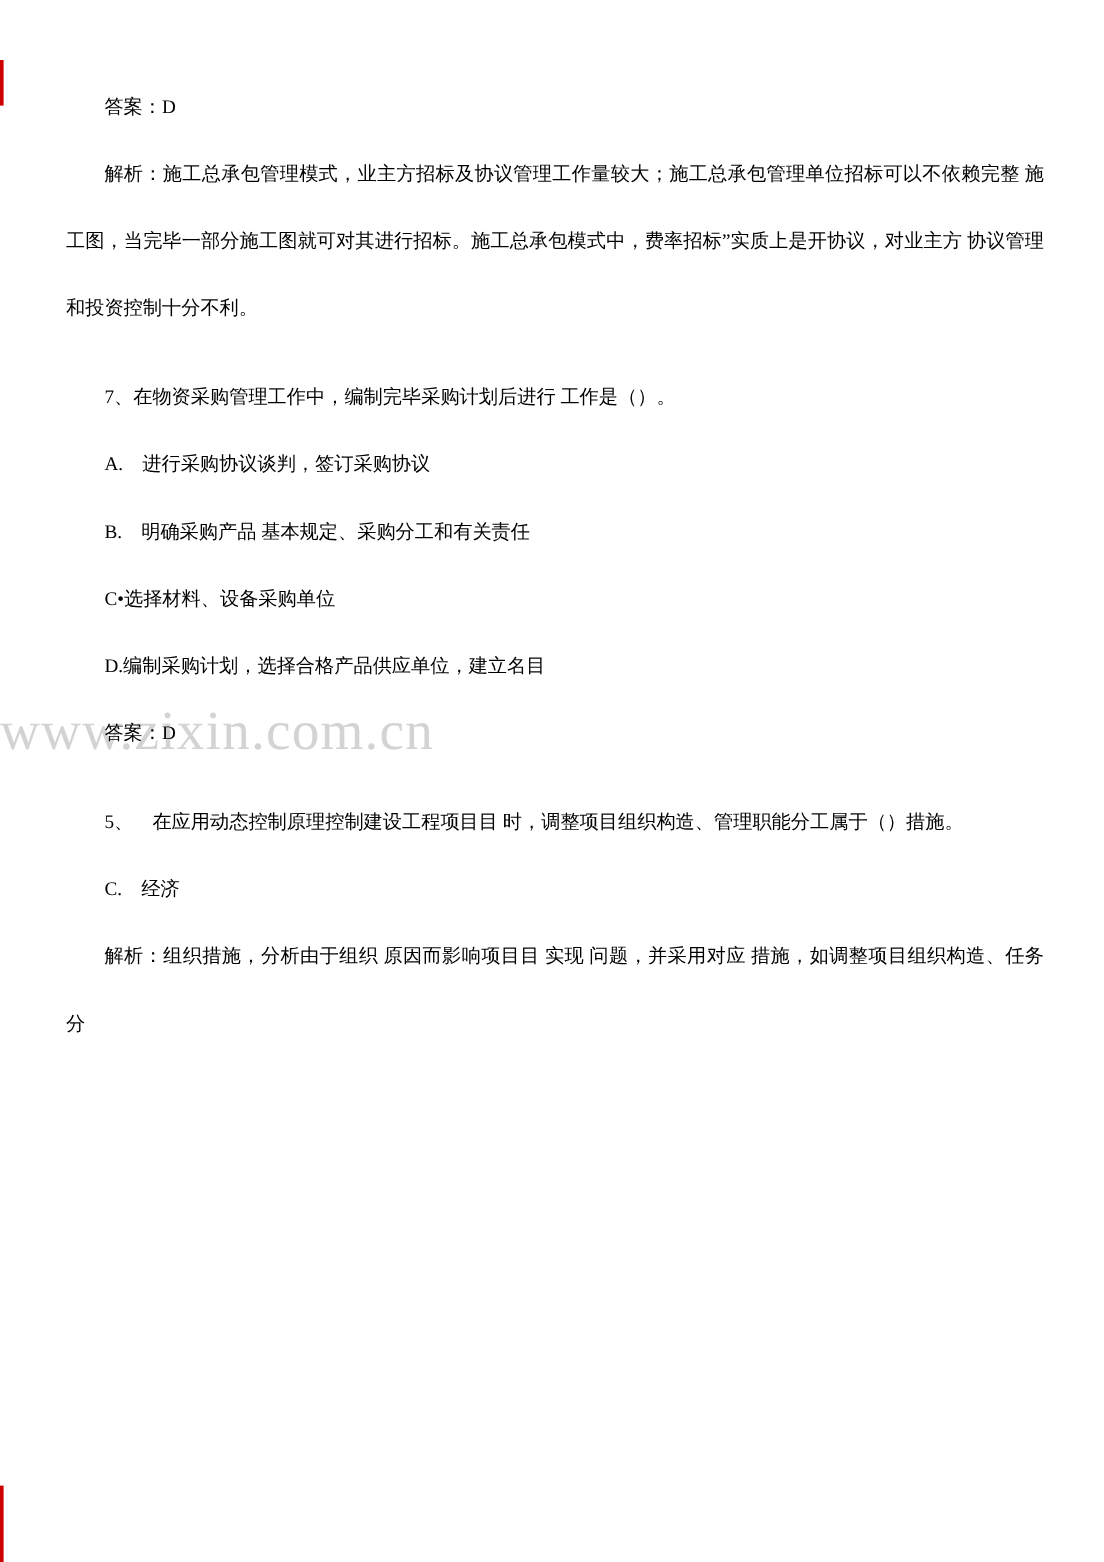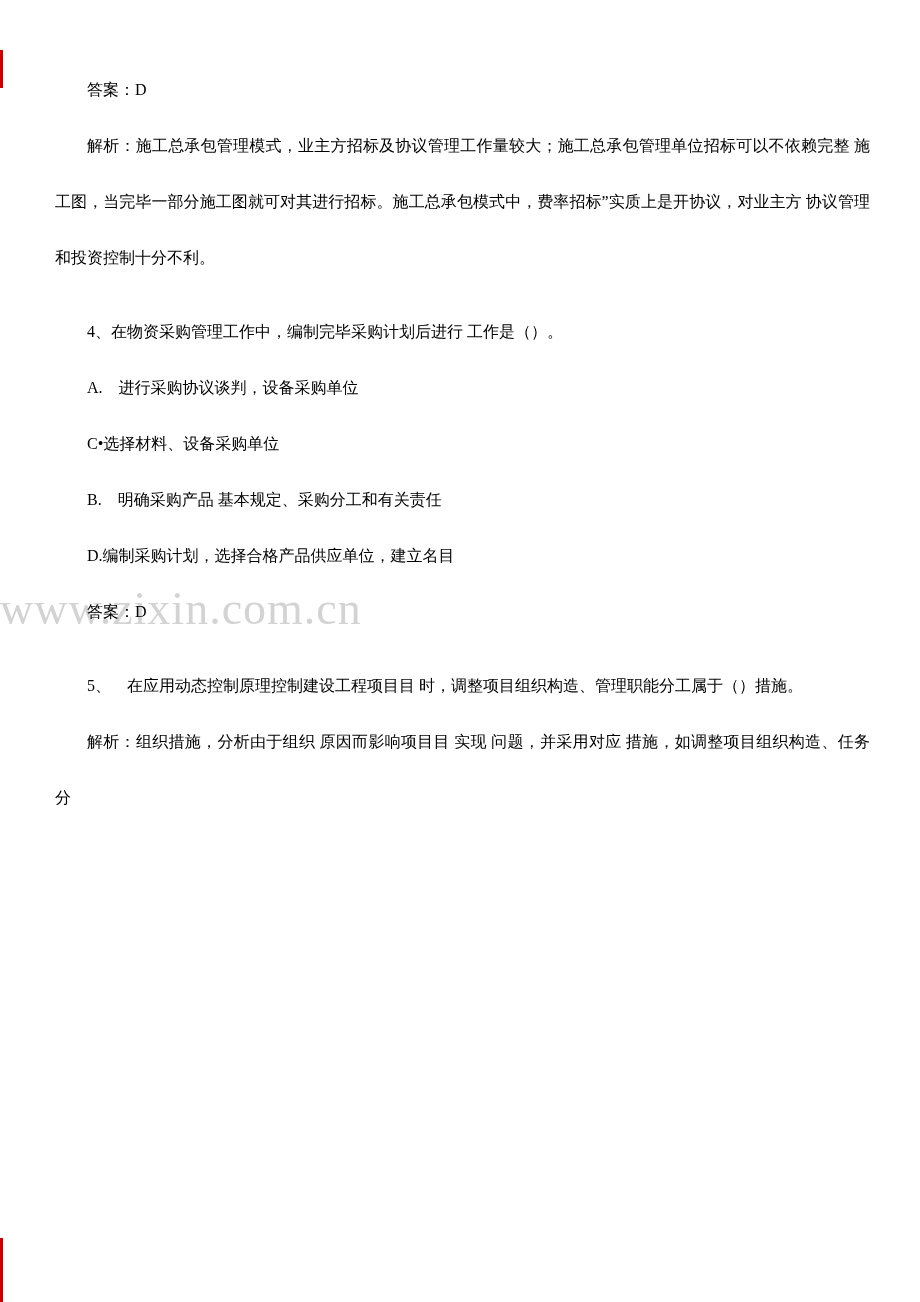--- a/index.html
+++ b/index.html
@@ -72,23 +72,24 @@
 <div class="page">
 
   <span class="mark-top"></span>
   <span class="mark-bottom"></span>
 
   <div class="watermark">www.zixin.com.cn</div>
 
   <div class="content">
     <p>答案：D</p>
     <p>解析：施工总承包管理模式，业主方招标及协议管理工作量较大；施工总承包管理单位招标可以不依赖完整 施工图，当完毕一部分施工图就可对其进行招标。施工总承包模式中，费率招标”实质上是开协议，对业主方 协议管理和投资控制十分不利。</p>
-    <p class="q-gap">4、在物资采购管理工作中，编制完毕采购计划后进行 工作是（）。</p>
-    <p>A.　进行采购协议谈判，设备采购单位</p>
+    <p class="q-gap">7、在物资采购管理工作中，编制完毕采购计划后进行 工作是（）。</p>
+    <p>A.　进行采购协议谈判，签订采购协议</p>
+    <p>B.　明确采购产品 基本规定、采购分工和有关责任</p>
     <p>C•选择材料、设备采购单位</p>
-    <p>B.　明确采购产品 基本规定、采购分工和有关责任</p>
     <p>D.编制采购计划，选择合格产品供应单位，建立名目</p>
     <p>答案：D</p>
     <p class="q-gap">5、　在应用动态控制原理控制建设工程项目目 时，调整项目组织构造、管理职能分工属于（）措施。</p>
+    <p>C.　经济</p>
     <p>解析：组织措施，分析由于组织 原因而影响项目目 实现 问题，并采用对应 措施，如调整项目组织构造、任务分</p>
   </div>
 
 </div>
 
 </body></html>

